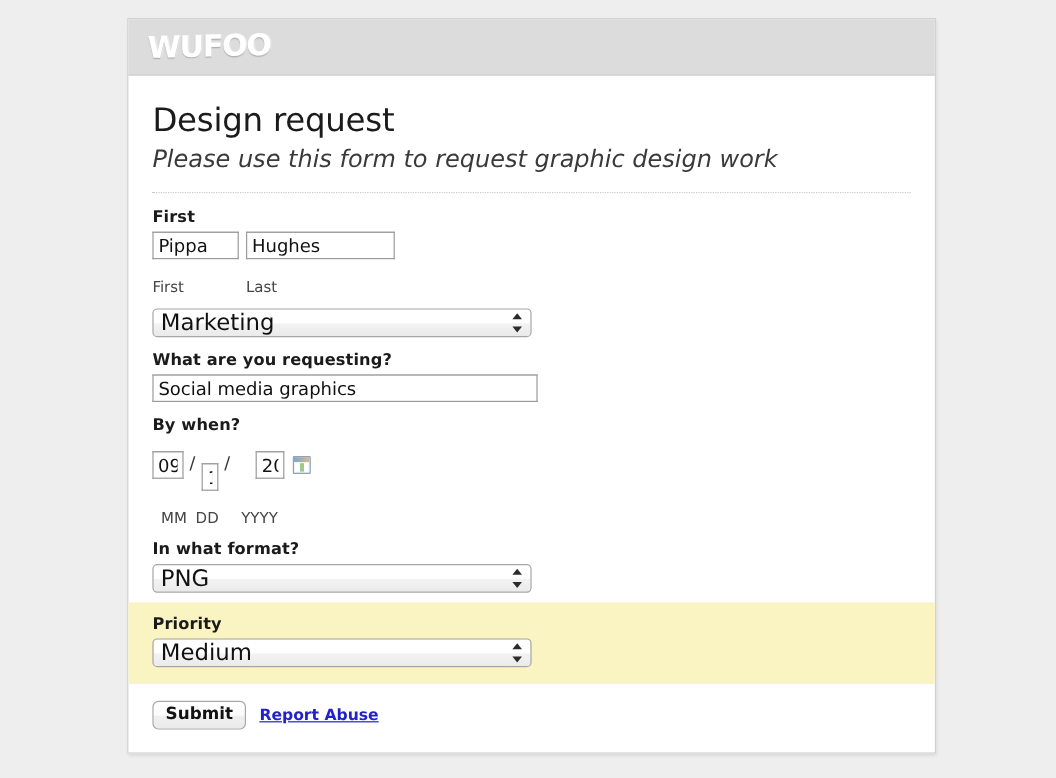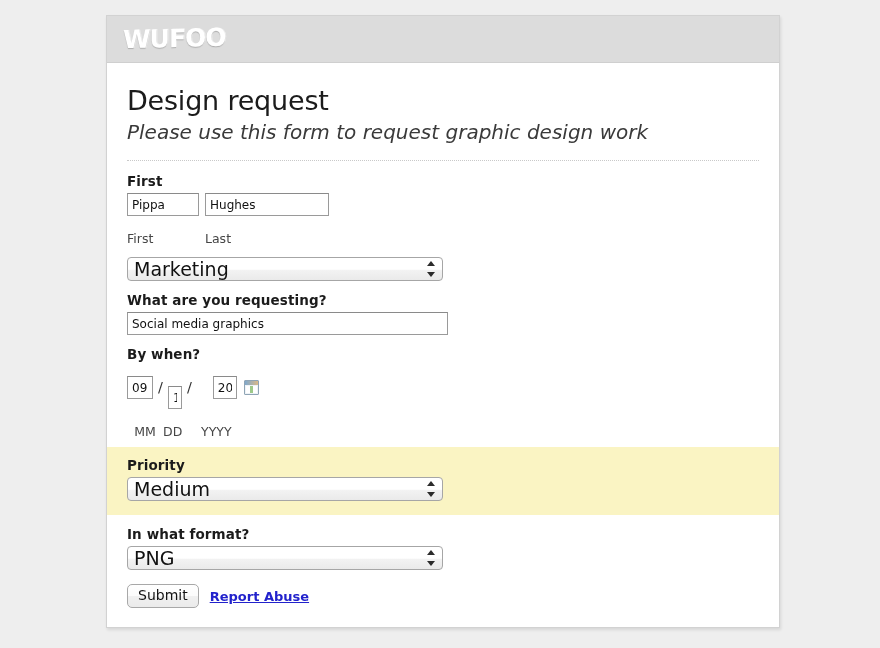--- a/index.html
+++ b/index.html
@@ -90,21 +90,21 @@
   }
 
   .field.highlight {
     background: #faf4c3;
     margin: 8px -20px 0 -20px;
     padding: 10px 20px 14px 20px;
   }
 
   .text-input {
     font-family: "DejaVu Sans", sans-serif;
-    font-size: 12px;
+    font-size: 15px;
     color: #111111;
     background: #ffffff;
     border: 1px solid #9a9a9a;
     border-top-color: #8a8a8a;
     box-sizing: border-box;
     padding: 1px 4px;
     height: 23px;
     line-height: 21px;
     outline: none;
   }
@@ -235,20 +235,21 @@
   .submit-button {
     font-family: "DejaVu Sans", sans-serif;
     font-size: 14px;
     color: #121212;
     background: linear-gradient(to bottom, #ffffff 0%, #fbfbfb 50%, #f0f0f0 51%, #ebebeb 100%);
     border: 1px solid #a8a8a8;
     border-radius: 5px;
     padding: 3px 10px 4px 10px;
     cursor: pointer;
     line-height: 1.1;
+    font-weight: bold;
   }
   .report-link {
     font-size: 13px;
     color: #2222cc;
     text-decoration: underline;
     font-weight: bold;
     cursor: pointer;
   }
 </style>
 </head>
@@ -303,35 +304,35 @@
           <span class="cal-grid"></span>
         </span>
       </div>
       <div class="sublabel-date-row">
         <span class="sublabel sd-mm">MM</span>
         <span class="sublabel sd-dd">DD</span>
         <span class="sublabel sd-yyyy">YYYY</span>
       </div>
     </div>
 
+    <div class="field">
+      <span class="field-label">In what format?</span>
+      <div class="select-wrap">
+        <div class="select-box">PNG</div>
+        <span class="select-arrows"></span>
+      </div>
+    </div>
+
     <div class="field highlight">
       <span class="field-label">Priority</span>
       <div class="select-wrap">
         <div class="select-box">Medium</div>
         <span class="select-arrows"></span>
       </div>
     </div>
 
-    <div class="field">
-      <span class="field-label">In what format?</span>
-      <div class="select-wrap">
-        <div class="select-box">PNG</div>
-        <span class="select-arrows"></span>
-      </div>
-    </div>
-
     <div class="actions">
       <button class="submit-button">Submit</button>
       <a class="report-link" href="#">Report Abuse</a>
     </div>
 
   </div>
 </div>
 
 </body></html>

